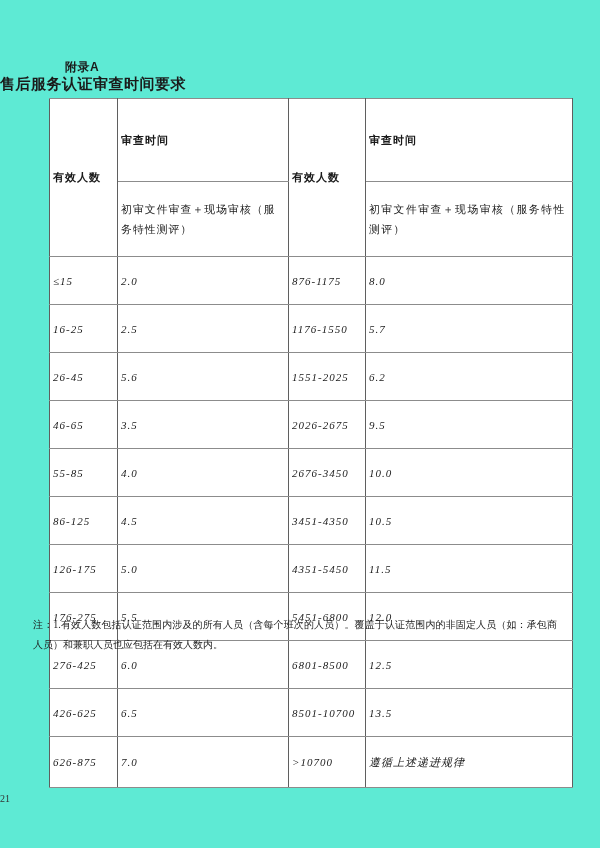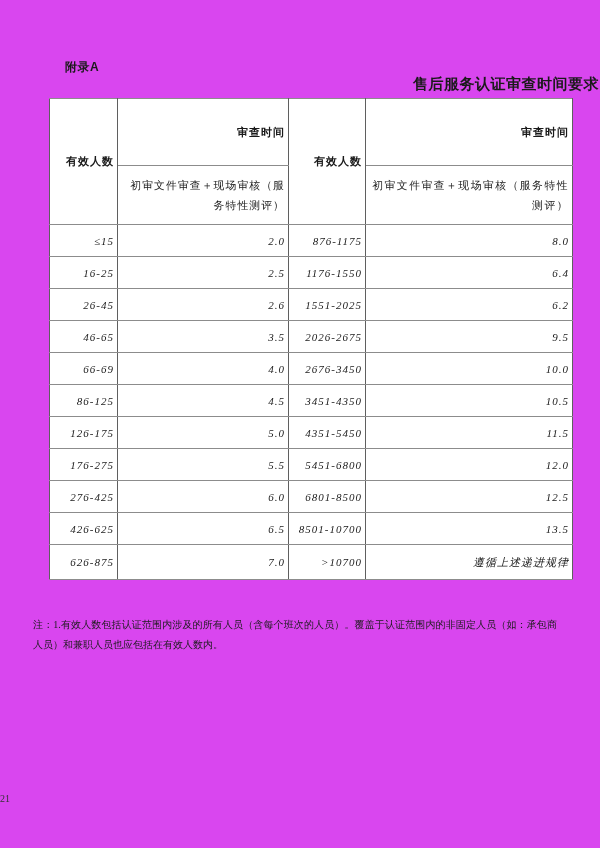--- a/index.html
+++ b/index.html
@@ -1,63 +1,63 @@
 <!DOCTYPE html>
 <html><head>
 <meta charset="utf-8">
 <style>
   html, body { margin: 0; padding: 0; background: #e8e8e8; }
   .page {
     position: relative;
     width: 600px;
     height: 848px;
     margin: 0 auto;
-    background: #d946ef;
+    background: #5eead4;
     color: #1a1a1a;
     font-family: "Liberation Serif", "DejaVu Serif", serif;
     overflow: hidden;
   }
   .appendix {
     position: absolute;
     left: 65px;
     top: 59px;
     font-family: "Liberation Sans", "DejaVu Sans", sans-serif;
     font-weight: bold;
     font-size: 12px;
     letter-spacing: 0.5px;
   }
   .title {
     position: absolute;
     left: 0;
     right: 1px;
     top: 75px;
-    text-align: right;
+    text-align: left;
     font-family: "Liberation Sans", "DejaVu Sans", sans-serif;
     font-weight: bold;
     font-size: 15px;
     letter-spacing: 0.5px;
   }
   table.audit-table {
     position: absolute;
     left: 49px;
     top: 98px;
     width: 523px;
     border-collapse: collapse;
     table-layout: fixed;
     border: 1.5px solid #4a4a4a;
   }
   table.audit-table th,
   table.audit-table td {
     border-left: 1px solid #5f5f5f;
     border-right: 1px solid #5f5f5f;
     border-top: 1px solid #8c8c8c;
     border-bottom: 1px solid #8c8c8c;
-    text-align: right;
+    text-align: left;
     vertical-align: middle;
-    padding: 0 3px;
+    padding: 8px 3px;
     background: #ffffff;
     overflow: hidden;
   }
   th.people-h, th.time-h {
     font-family: "Liberation Sans", "DejaVu Sans", sans-serif;
     font-weight: bold;
     font-size: 11px;
     letter-spacing: 1px;
   }
   tr.header-row-1 th { height: 66px; }
@@ -130,36 +130,36 @@
         <tr>
           <td>≤15</td>
           <td>2.0</td>
           <td>876-1175</td>
           <td>8.0</td>
         </tr>
         <tr>
           <td>16-25</td>
           <td>2.5</td>
           <td>1176-1550</td>
-          <td>6.4</td>
+          <td>5.7</td>
         </tr>
         <tr>
           <td>26-45</td>
-          <td>2.6</td>
+          <td>5.6</td>
           <td>1551-2025</td>
           <td>6.2</td>
         </tr>
         <tr>
           <td>46-65</td>
           <td>3.5</td>
           <td>2026-2675</td>
           <td>9.5</td>
         </tr>
         <tr>
-          <td>66-69</td>
+          <td>55-85</td>
           <td>4.0</td>
           <td>2676-3450</td>
           <td>10.0</td>
         </tr>
         <tr>
           <td>86-125</td>
           <td>4.5</td>
           <td>3451-4350</td>
           <td>10.5</td>
         </tr>

